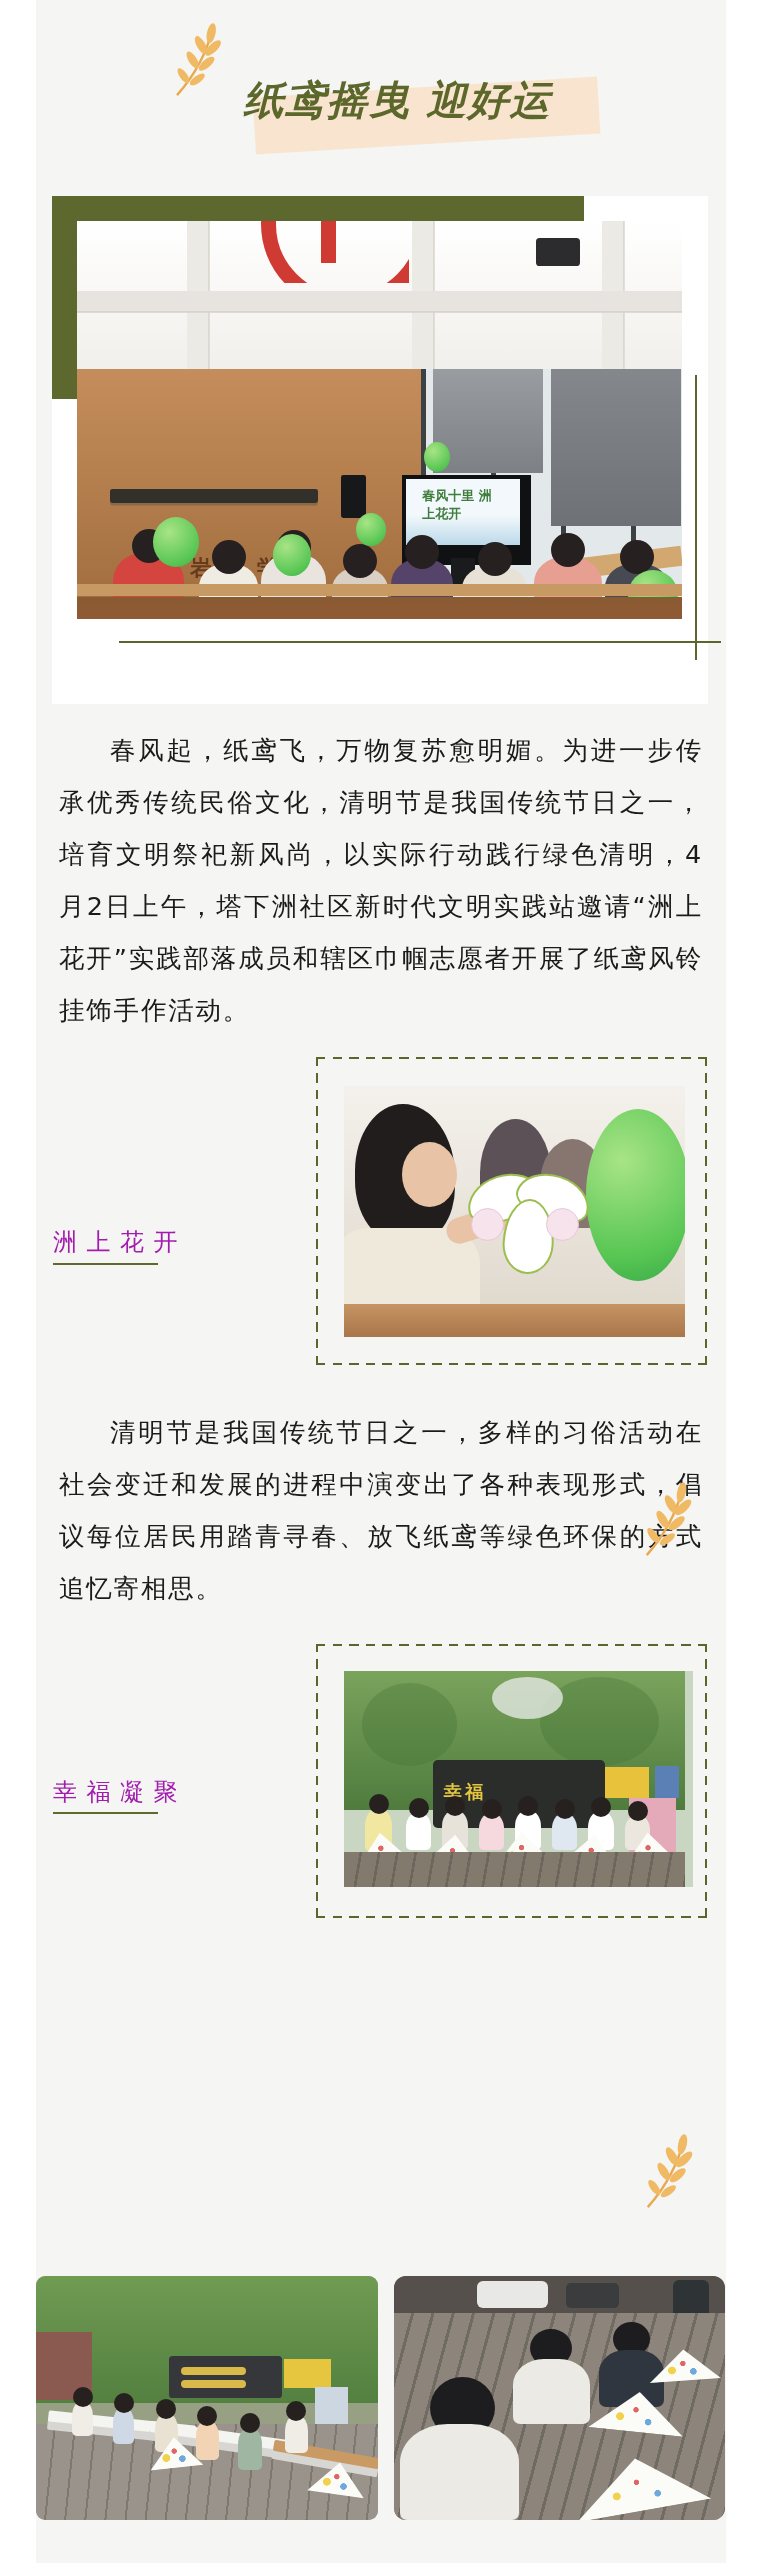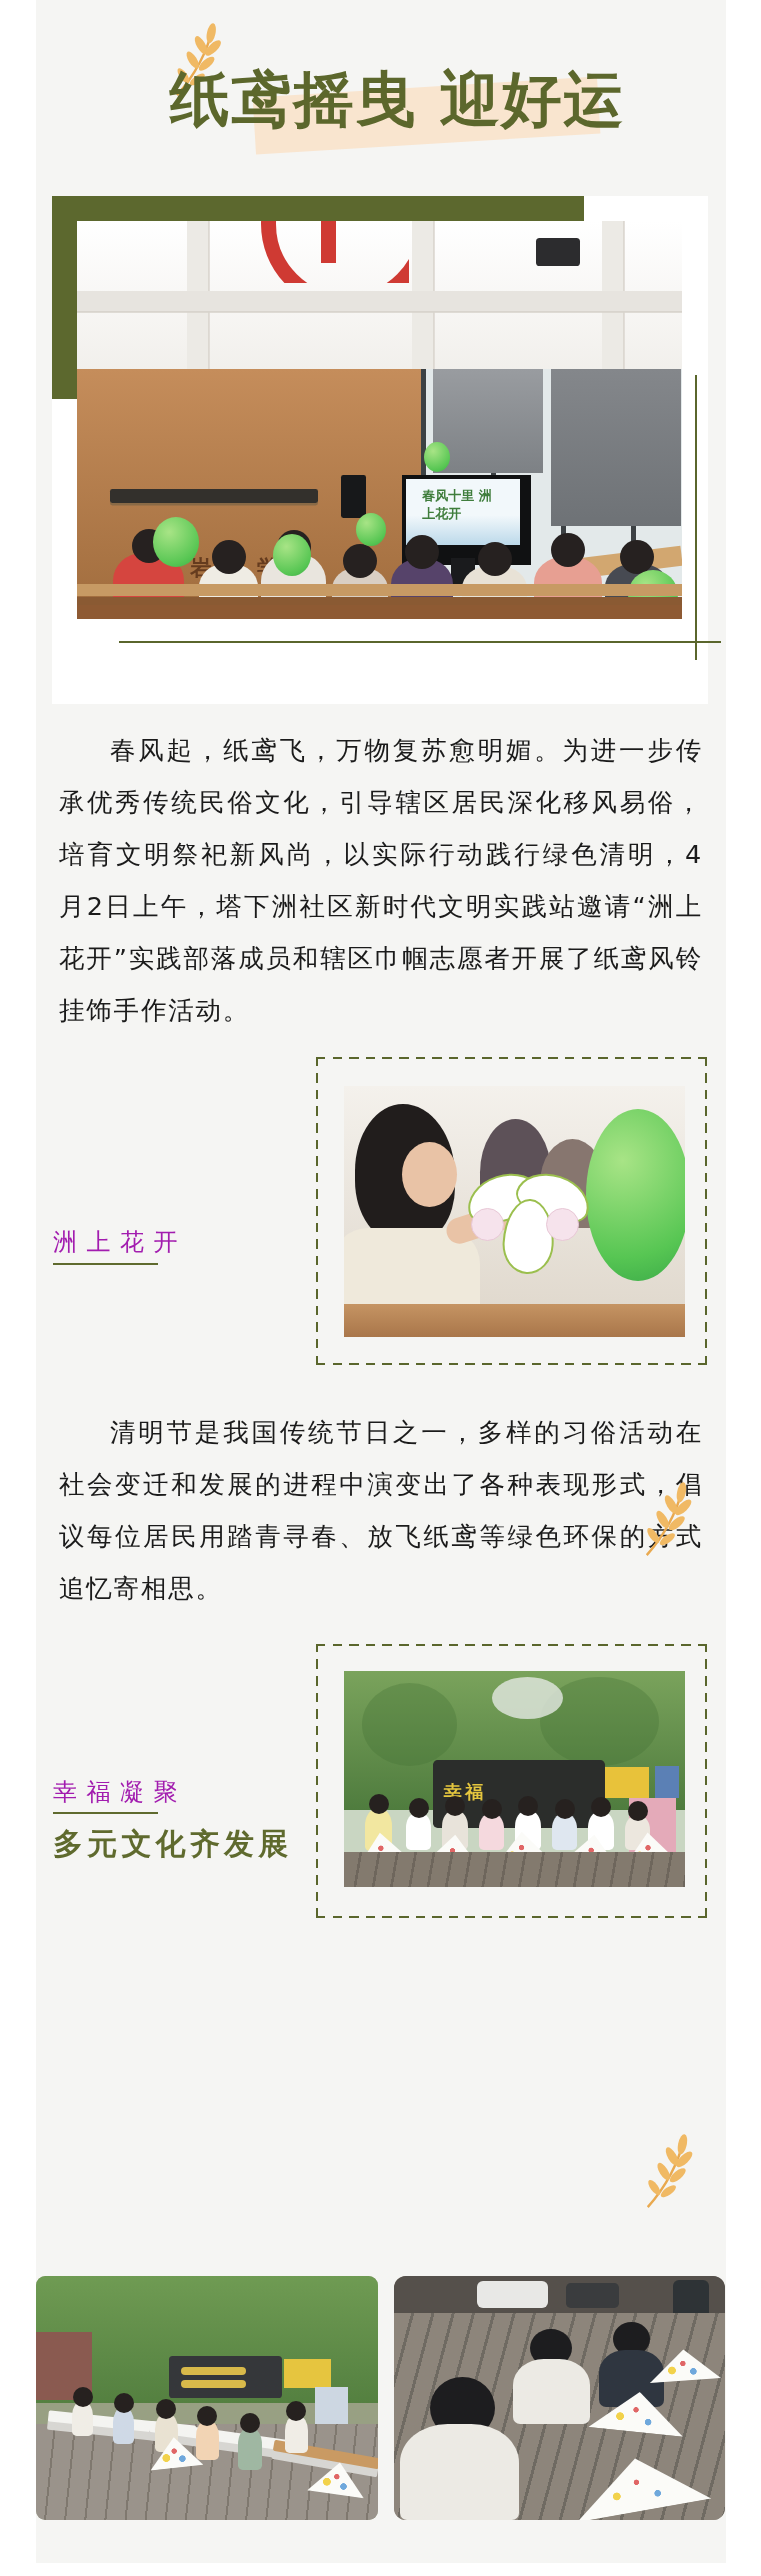--- a/index.html
+++ b/index.html
@@ -4,21 +4,21 @@
 <style>
   html,body{margin:0;padding:0;}
   body{width:761px;height:2576px;background:#ffffff;font-family:"DejaVu Sans",sans-serif;}
   #page{position:relative;width:761px;height:2576px;overflow:hidden;background:#ffffff;}
   .abs{position:absolute;}
   #column{left:36px;top:0;width:690px;height:2563px;background:#f5f5f3;}
 
   
   #title-wrap{left:178px;top:66px;width:439px;height:69px;display:flex;align-items:center;justify-content:center;}
   #title-highlight{left:254px;top:87px;width:345px;height:57px;background:#f9e5cf;transform:rotate(-3.5deg);}
-  #page-title{position:relative;font-size:60px;font-weight:bold;color:#5c672c;letter-spacing:1.8px;white-space:nowrap;}
+  #page-title{position:relative;font-size:40px;font-weight:bold;color:#5c672c;letter-spacing:1.8px;white-space:nowrap;font-style:italic;}
   .wheat{color:#f0b964;}
 
   
   #card1{left:52px;top:196px;width:656px;height:508px;background:#ffffff;}
   #olive1{left:52px;top:196px;width:532px;height:203px;background:#5c682e;}
   #photo1{left:77px;top:221px;width:605px;height:398px;background:#e9e4dd;overflow:hidden;}
   #hline1{left:119px;top:641px;width:602px;height:1.8px;background:#5a662c;}
   #vline1{left:695px;top:375px;width:1.8px;height:285px;background:#5a662c;}
 
   
@@ -52,21 +52,21 @@
   .dashed-frame{background-image:
       repeating-linear-gradient(90deg,#5a662c 0 9.5px,transparent 9.5px 16.6px),
       repeating-linear-gradient(90deg,#5a662c 0 9.5px,transparent 9.5px 16.6px),
       repeating-linear-gradient(0deg,#5a662c 0 9.5px,transparent 9.5px 16.6px),
       repeating-linear-gradient(0deg,#5a662c 0 9.5px,transparent 9.5px 16.6px);
     background-size:100% 2.4px,100% 2.4px,2.4px 100%,2.4px 100%;
     background-position:0 0,0 100%,0 0,100% 0;background-repeat:no-repeat;}
   #frame1{left:316px;top:1057px;width:391px;height:308px;}
   #photo2{left:344px;top:1086px;width:341px;height:251px;background:#e8e2d8;overflow:hidden;}
   #frame2{left:316px;top:1644px;width:391px;height:274px;}
-  #photo3{left:344px;top:1671px;width:341px;height:216px;background:#c9d6c2;overflow:hidden;}
+  #photo3{left:344px;top:1671px;width:341px;height:216px;background:#c9d6c2;overflow:hidden;padding-left:8px;}
 
   
   .p2-bg{left:0;top:0;width:341px;height:251px;background:linear-gradient(#f4f1ec,#ded6ca);}
   .p2-back1{left:136px;top:33px;width:71px;height:107px;border-radius:50% 50% 7.1px 7.1px;background:#5d5158;}
   .p2-back2{left:196px;top:53px;width:65px;height:89px;border-radius:50% 50% 7.1px 7.1px;background:#87766f;}
   .p2-hair{left:10.7px;top:18px;width:100px;height:139px;border-radius:48% 52% 40% 45%;background:#211d1c;}
   .p2-face{left:58px;top:56px;width:55px;height:65px;border-radius:50%;background:#e9c3a6;}
   .p2-body{left:-12px;top:142px;width:148px;height:109px;border-radius:36px 36px 0 0;background:#efe9db;}
   .p2-arm{left:101px;top:122px;width:89px;height:26px;border-radius:14.2px;background:#e9c3a6;transform:rotate(-18deg);}
   .p2-bird-wing{position:absolute;border-radius:50% 50% 50% 50%/60% 60% 40% 40%;background:#ffffff;border:2.4px solid #9bbf4e;}
@@ -183,21 +183,21 @@
     <div class="abs lantern" style="left:76px;top:296px;width:46px;height:50px;"></div>
     <div class="abs lantern" style="left:196px;top:313px;width:38px;height:42px;"></div>
     <div class="abs lantern" style="left:279px;top:292px;width:30px;height:33px;"></div>
     <div class="abs lantern" style="left:551px;top:349px;width:50px;height:50px;"></div>
     <div class="abs p1-desk"></div>
     <div class="abs p1-floor"></div>
   </div>
   <div id="hline1" class="abs"></div>
   <div id="vline1" class="abs"></div>
 
-  <div id="para1" class="abs para">春风起，纸鸢飞，万物复苏愈明媚。为进一步传承优秀传统民俗文化，引导辖区居民深化移风易俗，培育文明祭祀新风尚，以实际行动践行绿色清明，4月2日上午，塔下洲社区新时代文明实践站邀请“洲上花开”实践部落成员和辖区巾帼志愿者开展了纸鸢风铃挂饰手作活动。</div>
+  <div id="para1" class="abs para">春风起，纸鸢飞，万物复苏愈明媚。为进一步传承优秀传统民俗文化，清明节是我国传统节日之一，培育文明祭祀新风尚，以实际行动践行绿色清明，4月2日上午，塔下洲社区新时代文明实践站邀请“洲上花开”实践部落成员和辖区巾帼志愿者开展了纸鸢风铃挂饰手作活动。</div>
 
   <div id="frame1" class="abs dashed-frame"></div>
   <div id="photo2" class="abs">
     <div class="abs p2-bg"></div>
     <div class="abs p2-back1"></div>
     <div class="abs p2-back2"></div>
     <div class="abs p2-lantern lantern"></div>
     <div class="abs p2-hair"></div>
     <div class="abs p2-face"></div>
     <div class="abs p2-body"></div>
@@ -246,21 +246,20 @@
     <div class="abs kid" style="left:281px;top:145px;width:25px;height:34px;background:#ece7de;"></div>
     <div class="kite" style="left:9px;top:159px;width:59px;height:43px;transform:rotate(-8deg);"></div>
     <div class="kite" style="left:77px;top:161px;width:65px;height:45px;transform:rotate(5deg);"></div>
     <div class="kite" style="left:148px;top:158px;width:62px;height:44px;transform:rotate(-4deg);"></div>
     <div class="kite" style="left:216px;top:161px;width:64px;height:44px;transform:rotate(7deg);"></div>
     <div class="kite" style="left:277px;top:159px;width:57px;height:42px;transform:rotate(-6deg);"></div>
     <div class="abs p3-deck"></div>
   </div>
   <div id="sec2-tag" class="abs sec-tag">幸福凝聚</div>
   <div id="sec2-line" class="abs sec-line"></div>
-  <div id="sec2-title" class="abs sec-title">多元文化齐发展</div>
 
   <svg id="wheat3" class="abs wheat" width="55" height="75" viewBox="0 0 52 80" fill="#f0b964">
     <path d="M6 78 C 22 60, 38 34, 45 4" fill="none" stroke="#e9a94f" stroke-width="2.6"></path>
     <ellipse cx="43" cy="11" rx="4.6" ry="11" transform="rotate(12 43 11)"></ellipse>
     <ellipse cx="32" cy="24" rx="4.6" ry="11" transform="rotate(-30 32 24)"></ellipse>
     <ellipse cx="45" cy="27" rx="4.6" ry="11" transform="rotate(46 45 27)"></ellipse>
     <ellipse cx="23" cy="40" rx="4.4" ry="10.5" transform="rotate(-32 23 40)"></ellipse>
     <ellipse cx="38" cy="44" rx="4.4" ry="10.5" transform="rotate(50 38 44)"></ellipse>
     <ellipse cx="13" cy="57" rx="4" ry="9.5" transform="rotate(-36 13 57)"></ellipse>
     <ellipse cx="28" cy="61" rx="4" ry="9.5" transform="rotate(55 28 61)"></ellipse>

